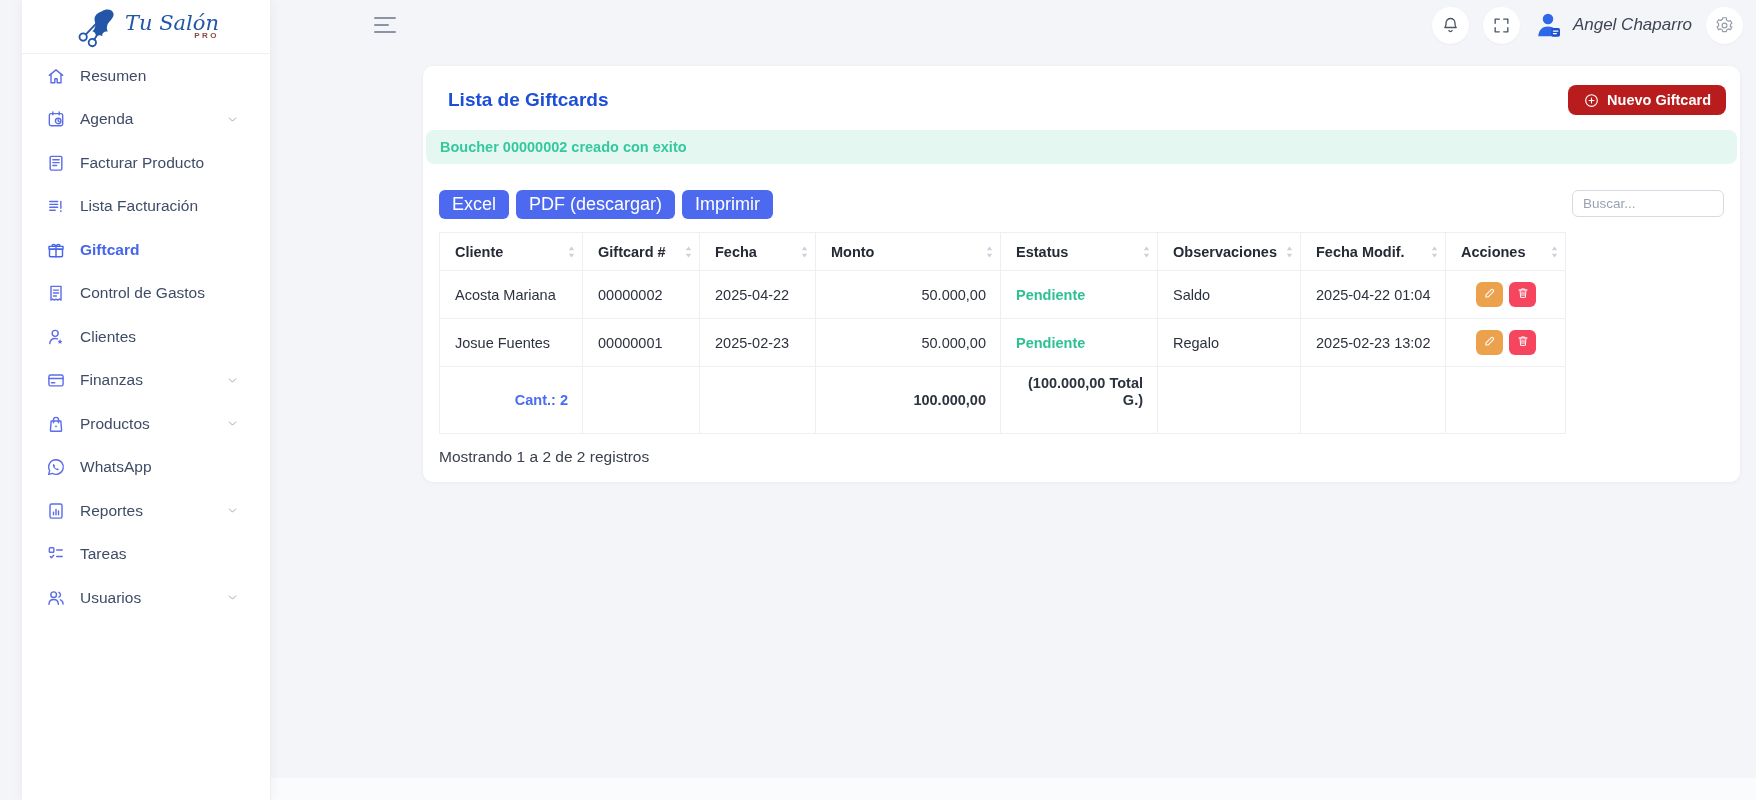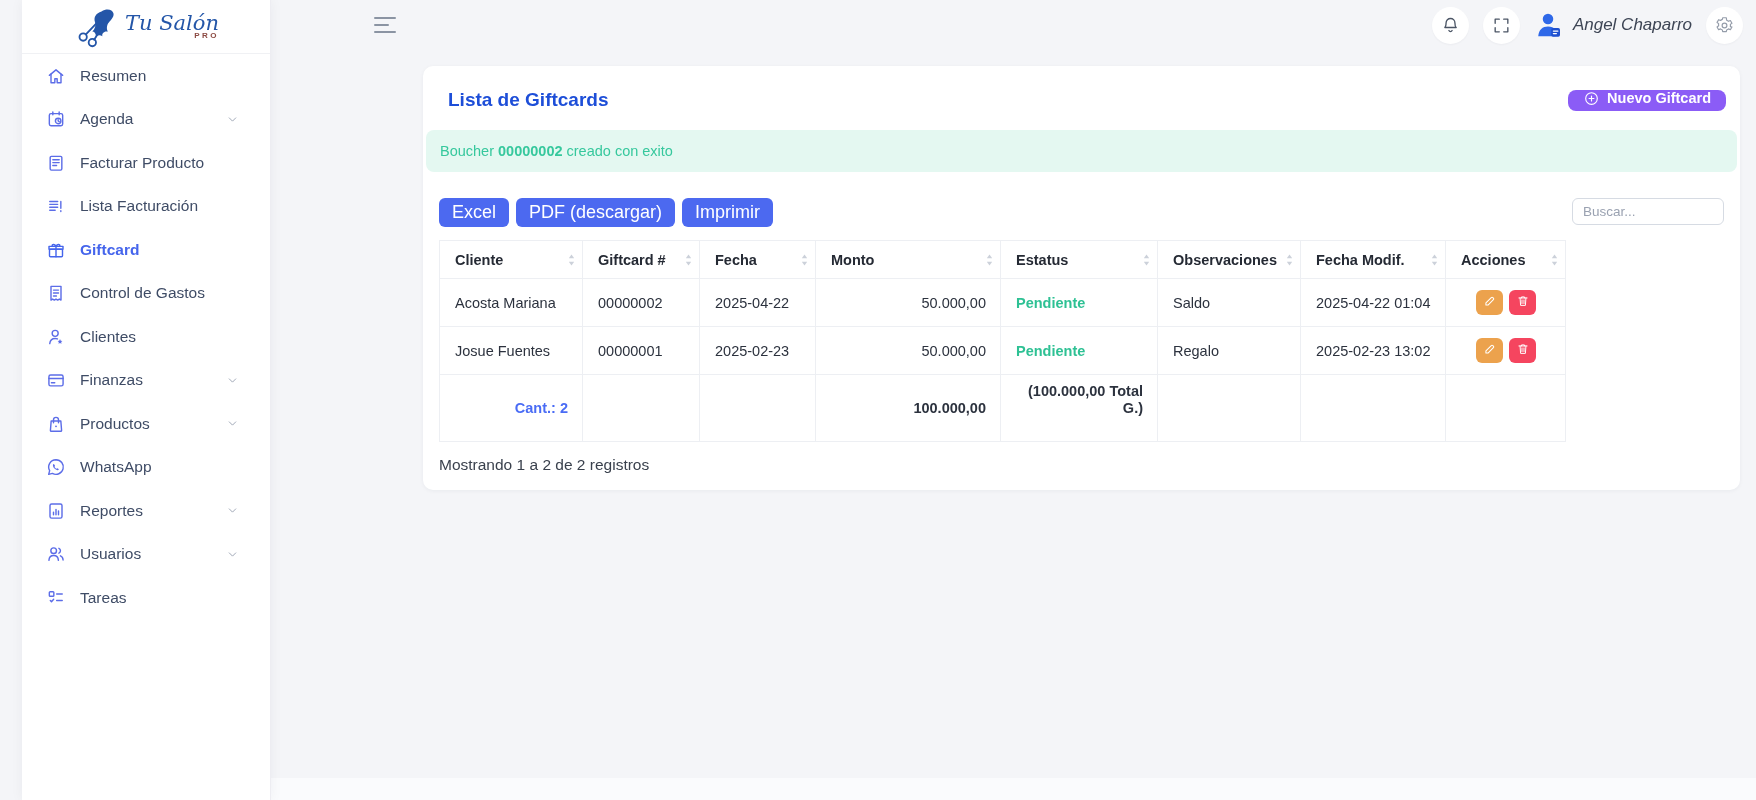--- a/index.html
+++ b/index.html
@@ -49,26 +49,26 @@
   .avatar svg{width:30px;height:30px;}
   .user-name{font-size:17px;color:#3d4555;}
 
   
   .main{padding:16px 16px 0 174px;}
   .card{background:#fff;border-radius:10px;box-shadow:0 1px 4px rgba(25,35,60,.05);
     padding-bottom:16px;}
   .card-head{display:flex;align-items:center;justify-content:space-between;
     padding:14px 14px 10px 16px;}
   .card-title{font-size:19px;font-weight:bold;color:#1d4ed8;margin:9px;}
-  .new-btn{background:#8b5cf6;color:#fff;border:none;border-radius:8px;height:21px;
-    padding:0 15px;display:flex;align-items:flex-start;gap:7px;font-size:14.5px;
+  .new-btn{background:#b91c1c;color:#fff;border:none;border-radius:8px;height:30px;
+    padding:0 15px;display:flex;align-items:center;gap:7px;font-size:14.5px;
     font-weight:bold;cursor:pointer;}
   .new-btn svg{width:17px;height:17px;}
-  .alert{margin:0 3px;background:#e4f8f1;border-radius:8px;height:42px;display:flex;
-    align-items:center;padding:0 14px;font-size:14.5px;color:#36c89d;}
+  .alert{margin:0 3px;background:#e4f8f1;border-radius:8px;height:34px;display:flex;
+    align-items:center;padding:0 14px;font-size:14.5px;color:#36c89d;font-weight:bold;}
   .alert b{margin:0 4px;}
   .toolbar{display:flex;align-items:flex-start;justify-content:space-between;
     margin:26px 16px 0;}
   .export-buttons{display:flex;gap:7px;}
   .exp-btn{background:#4c69f0;color:#fff;border:none;border-radius:6px;height:29px;
     padding:0 13px;font-size:18px;font-weight:normal;cursor:pointer;}
   .search-input{width:152px;height:27px;border:1px solid #d6dbe3;border-radius:6px;
     padding:0 10px;font-size:13.5px;color:#333;outline:none;background:#fff;}
   .search-input::placeholder{color:#9aa2b1;}
 
@@ -241,41 +241,41 @@
           <span class="s-label">Reportes</span>
           <span class="chev">
             <svg viewBox="0 0 24 24" fill="none" stroke="currentColor" stroke-width="1.7" stroke-linecap="round" stroke-linejoin="round">
               <path d="m6 9 6 6 6-6"></path>
             </svg>
           </span>
         </a>
         <a class="side-item">
           <span class="s-icon">
             <svg viewBox="0 0 24 24" fill="none" stroke="currentColor" stroke-width="1.7" stroke-linecap="round" stroke-linejoin="round">
+              <rect x="4" y="4.5" width="5.4" height="5.4" rx="1"></rect>
+              <path d="m5.2 14.9 1.4 1.5 2.6-2.9"></path>
+              <path d="M12.8 7.2h6.7M12.8 15h6.7"></path>
+            </svg>
+          </span>
+          <span class="s-label">Tareas</span>
+        </a>
+        <a class="side-item">
+          <span class="s-icon">
+            <svg viewBox="0 0 24 24" fill="none" stroke="currentColor" stroke-width="1.7" stroke-linecap="round" stroke-linejoin="round">
               <circle cx="9.2" cy="8" r="3.4"></circle>
               <path d="M3.5 19.6c.3-3.7 2.6-5.8 5.7-5.8s5.4 2.1 5.7 5.8"></path>
               <path d="M15.5 5.2a3.2 3.2 0 0 1 0 5.8M17.3 14.2c2 .7 3.1 2.5 3.2 5"></path>
             </svg>
           </span>
           <span class="s-label">Usuarios</span>
           <span class="chev">
             <svg viewBox="0 0 24 24" fill="none" stroke="currentColor" stroke-width="1.7" stroke-linecap="round" stroke-linejoin="round">
               <path d="m6 9 6 6 6-6"></path>
             </svg>
           </span>
-        </a>
-        <a class="side-item">
-          <span class="s-icon">
-            <svg viewBox="0 0 24 24" fill="none" stroke="currentColor" stroke-width="1.7" stroke-linecap="round" stroke-linejoin="round">
-              <rect x="4" y="4.5" width="5.4" height="5.4" rx="1"></rect>
-              <path d="m5.2 14.9 1.4 1.5 2.6-2.9"></path>
-              <path d="M12.8 7.2h6.7M12.8 15h6.7"></path>
-            </svg>
-          </span>
-          <span class="s-label">Tareas</span>
         </a>
       </nav>
   </aside>
 
   <div class="content">
 
     <div class="topbar">
       <button class="hamburger">
         <span></span>
           <span></span>

